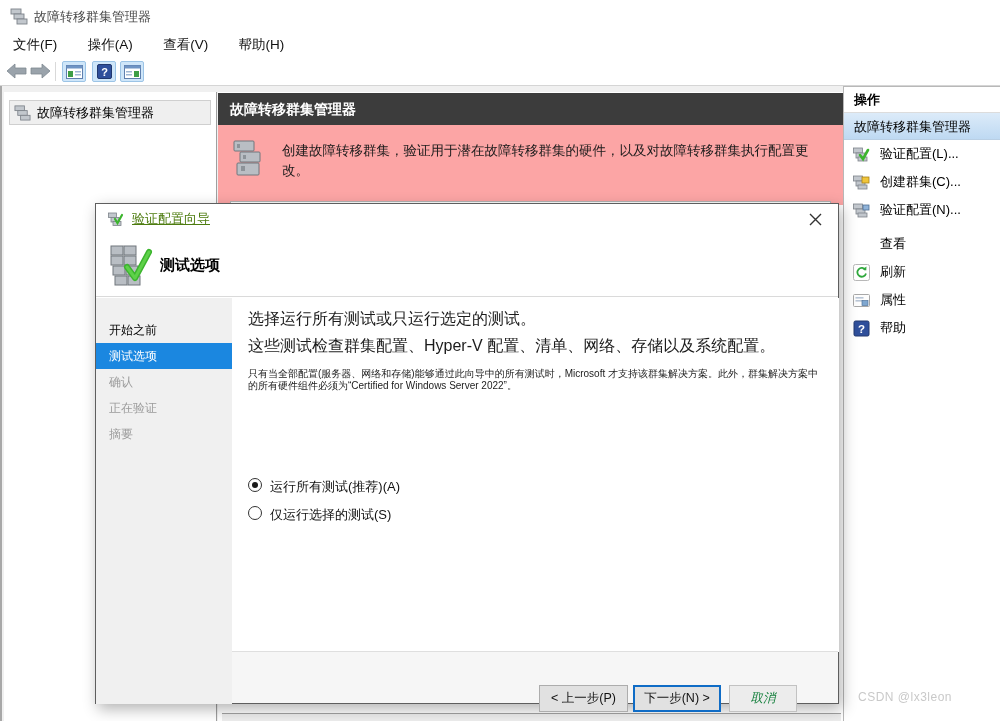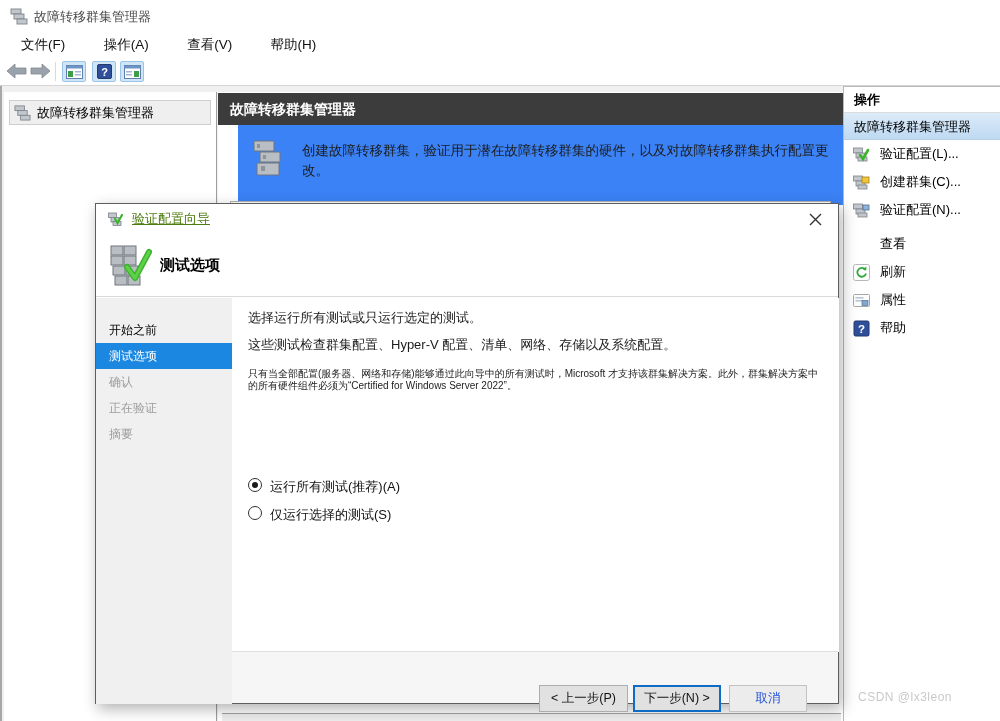--- a/index.html
+++ b/index.html
@@ -9,38 +9,38 @@
 
   
   .ribbon { position:absolute; top:0; left:865px; width:135px; height:18px; }
 
   
   .titlebar { position:absolute; top:0; left:0; width:100%; height:30px; background:#fff; }
   .titlebar .app-icon { position:absolute; left:10px; top:7px; width:18px; height:18px; }
   .titlebar .title-text { position:absolute; left:34px; top:8px; font-size:13px; color:#4a4a4a; }
 
   .menubar { position:absolute; top:31px; left:0; width:100%; height:27px; background:#fff; }
-  .menu-item { display:inline-block; padding:5px 13px 0 21px; font-size:13.5px; color:#111; height:27px; cursor:default; }
+  .menu-item { display:inline-block; padding:5px 13px 0 13px; font-size:13.5px; color:#111; height:27px; cursor:default; }
 
   .toolbar { position:absolute; top:58px; left:0; width:100%; height:28px; background:#fff; border-bottom:1px solid #d5d5d5; }
   .tb-arrow { position:absolute; top:5px; width:21px; height:16px; }
   .tb-sep { position:absolute; left:55px; top:4px; width:1px; height:19px; background:#d9d9d9; }
   .tb-btn { position:absolute; top:3px; width:24px; height:21px; background:#cfe6f9; border:1px solid #9cc4e6; border-radius:2px; display:flex; align-items:center; justify-content:center; }
 
   
   .main { position:absolute; top:86px; left:0; width:1000px; height:635px; background:#f0f0f0; border-left:2px solid #a8a8a8; }
 
   .left-pane { position:absolute; left:2px; top:6px; width:213px; height:629px; background:#fff; border-right:1px solid #9f9f9f; }
   .tree-item { position:absolute; left:5px; top:8px; width:202px; height:25px; background:#efefef; border:1px solid #cfcfcf; display:flex; align-items:center; }
   .tree-item .t-icon { width:17px; height:17px; margin:0 6px 0 4px; }
   .tree-item .t-label { font-size:13px; color:#000; }
 
   .center-pane { position:absolute; left:216px; top:6px; width:625px; height:629px; background:#fff; }
   .center-header { position:absolute; left:0; top:1px; width:625px; height:32px; background:#3c3c3c; color:#fff; font-weight:bold; font-size:14px; line-height:32px; padding-left:12px; }
-  .center-desc { position:absolute; left:0; top:33px; width:625px; height:80px; background:#3b82f6;margin-left:20px; }
+  .center-desc { position:absolute; left:0; top:33px; width:625px; height:80px; background:#fca5a5; }
   .center-desc .big-icon { position:absolute; left:14px; top:13px; width:38px; height:42px; }
   .center-desc .desc-text { position:absolute; left:64px; top:16px; width:545px; font-size:13.5px; color:#1c1c1c; line-height:1.45; }
   .center-groupbox-top { position:absolute; left:12px; top:109px; width:601px; height:8px; border:1px solid #b3b3b3; border-bottom:none; background:#fdfdfd; }
   .center-groupbox-bottom { position:absolute; left:4px; top:621px; width:619px; height:13px; background:#ededed; border-top:1px solid #a3a3a3; }
 
   .right-pane { position:absolute; left:841px; top:0px; width:159px; height:635px; background:#fff; border-left:1px solid #b8b8b8; border-top:1px solid #b8b8b8; }
   .actions-title { height:26px; line-height:26px; padding-left:10px; font-size:13px; font-weight:bold; color:#000; border-bottom:1px solid #dcdcdc; }
   .actions-selected { height:27px; line-height:27px; padding-left:10px; font-size:13px; color:#000;
       background:linear-gradient(#dcebf9,#bed9f2); border-bottom:1px solid #b9cfe4; }
   .action-row { height:28px; display:flex; align-items:center; font-size:13px; color:#000; cursor:default; }
@@ -58,33 +58,33 @@
   .dlg-header .w-icon { position:absolute; left:13px; top:8px; width:44px; height:48px; }
   .dlg-header .w-heading { position:absolute; left:64px; top:22px; font-size:15px; font-weight:bold; color:#000; }
 
   .dlg-steps { position:absolute; left:0; top:94px; width:136px; height:406px; background:#f0f0f0; }
   .step { height:26px; line-height:26px; padding-left:13px; font-size:12px; color:#000; }
   .step.current { background:#1b87e0; color:#fff; }
   .step.pending { color:#9b9b9b; }
   .dlg-steps .step:first-child { margin-top:19px; }
 
   .dlg-content { position:absolute; left:136px; top:94px; width:607px; height:354px; background:#fff; }
-  .para { position:absolute; left:16px; font-size:13px; color:#1c1c1c; width:575px; }
+  .para { position:absolute; left:16px; font-size:16px; color:#1c1c1c; width:575px; }
   .para.p3 { font-size:10px; line-height:1.22; }
   .radio-row { position:absolute; left:16px; display:flex; }
   .radio-circ { width:14px; height:14px; border:1px solid #333; border-radius:50%; background:#fff; margin-right:8px; position:relative; }
   .radio-circ.selected::after { content:""; position:absolute; left:3px; top:3px; width:6px; height:6px; background:#1a1a1a; border-radius:50%; }
   .radio-label { font-size:13px; color:#111; }
   .wiz-link { position:absolute; left:16px; font-size:13px; color:#3333cc; text-decoration:underline; cursor:pointer; }
 
   .dlg-footer { position:absolute; left:136px; right:0; bottom:0; height:52px; background:#f6f6f6; border-top:1px solid #dfdfdf; }
   .btn { position:absolute; top:16px; height:27px; font-size:12.5px; text-align:center; line-height:25px; background:#e1e1e1; border:1px solid #adadad; color:#111; cursor:default;margin-top:17px; }
   .btn-back { left:307px; width:89px; }
   .btn-next { left:401px; width:88px; border:2px solid #0f6cc6; line-height:23px; }
-  .btn-cancel { left:497px; width:78px; color:#1d4ed8; background:#ececec; border-color:#c2c2c2; }
+  .btn-cancel { left:497px; width:68px; color:#15803d; background:#ececec; border-color:#c2c2c2;font-style:italic; }
 
   .watermark { position:absolute; left:858px; top:690px; font-size:12px; color:#c9c9c9; letter-spacing:0.5px; }
 </style>
 </head>
 <body>
 
 <div class="screen">
 
   <div class="ribbon">
     <svg width="135" height="18" viewBox="0 0 135 18">

